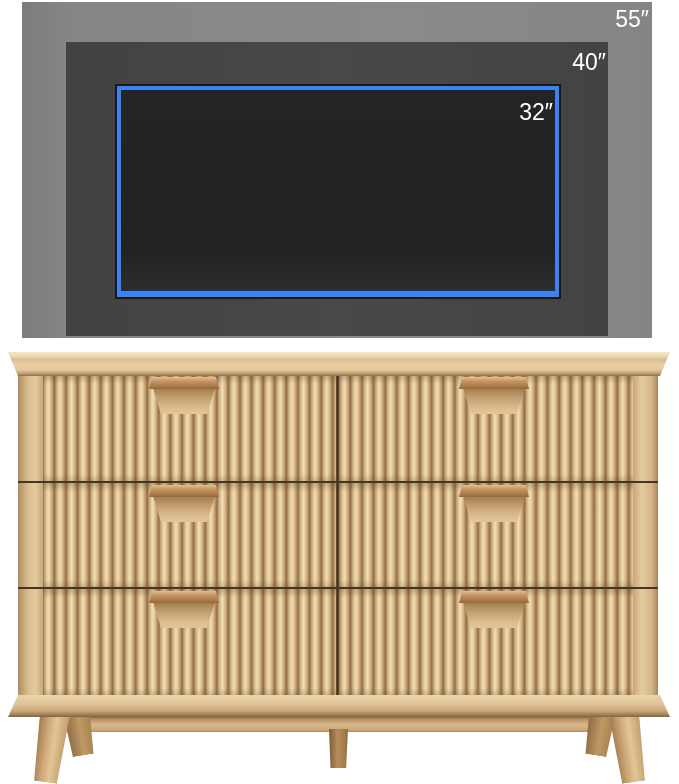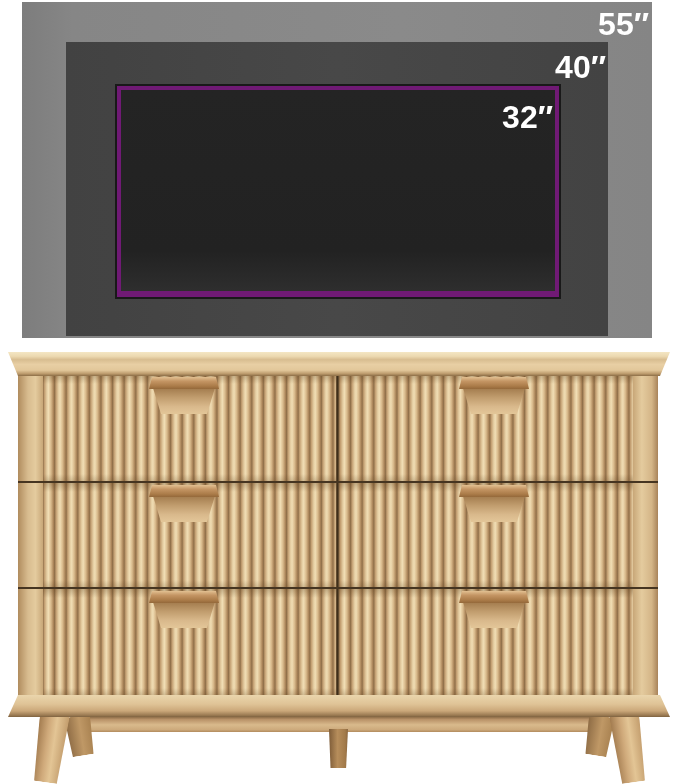--- a/index.html
+++ b/index.html
@@ -7,24 +7,24 @@
     position:relative;width:679px;height:784px;background:#ffffff;overflow:hidden;
     font-family:"Liberation Sans",sans-serif;
   }
   
   .tv{position:absolute;}
   .tv55{left:22px;top:2px;width:630px;height:336px;z-index:1;
         background:linear-gradient(90deg,#7d7d7d 0%,#868686 8%,#8a8a8a 60%,#858585 100%);}
   .tv40{left:66px;top:42px;width:542px;height:294px;z-index:2;
         background:linear-gradient(90deg,#424242 0%,#484848 50%,#434343 100%);}
   .tv32{left:115px;top:84px;width:446px;height:215px;z-index:3;box-sizing:border-box;
-        background:#701a75;border:2px solid #191919;}
+        background:#3b82f6;border:2px solid #191919;}
   .tv32 .screen{position:absolute;left:4px;top:4px;right:4px;bottom:6px;
         background:linear-gradient(180deg,#242424 0%,#222222 80%,#2e2e2e 100%);}
-  .tv-label{position:absolute;color:#ffffff;font-weight:bold;font-size:32px;line-height:1;
+  .tv-label{position:absolute;color:#ffffff;font-weight:normal;font-size:23px;line-height:1;
         letter-spacing:0px;z-index:5;}
   .lab55{right:3px;top:6px;}
   .lab40{right:2px;top:9px;}
   .lab32{right:6px;top:15px;}
 
   
   .molding{position:absolute;left:8px;width:662px;z-index:6;}
   .molding-top{top:352px;height:24px;
     clip-path:polygon(0 0,100% 0,calc(100% - 10px) 100%,10px 100%);
     background:linear-gradient(180deg,#f4e6c4 0%,#ecd9b0 18%,#d8bd90 32%,#e8cfa4 52%,#e2c79a 76%,#bd9c6e 90%,#8c6d46 100%);}

